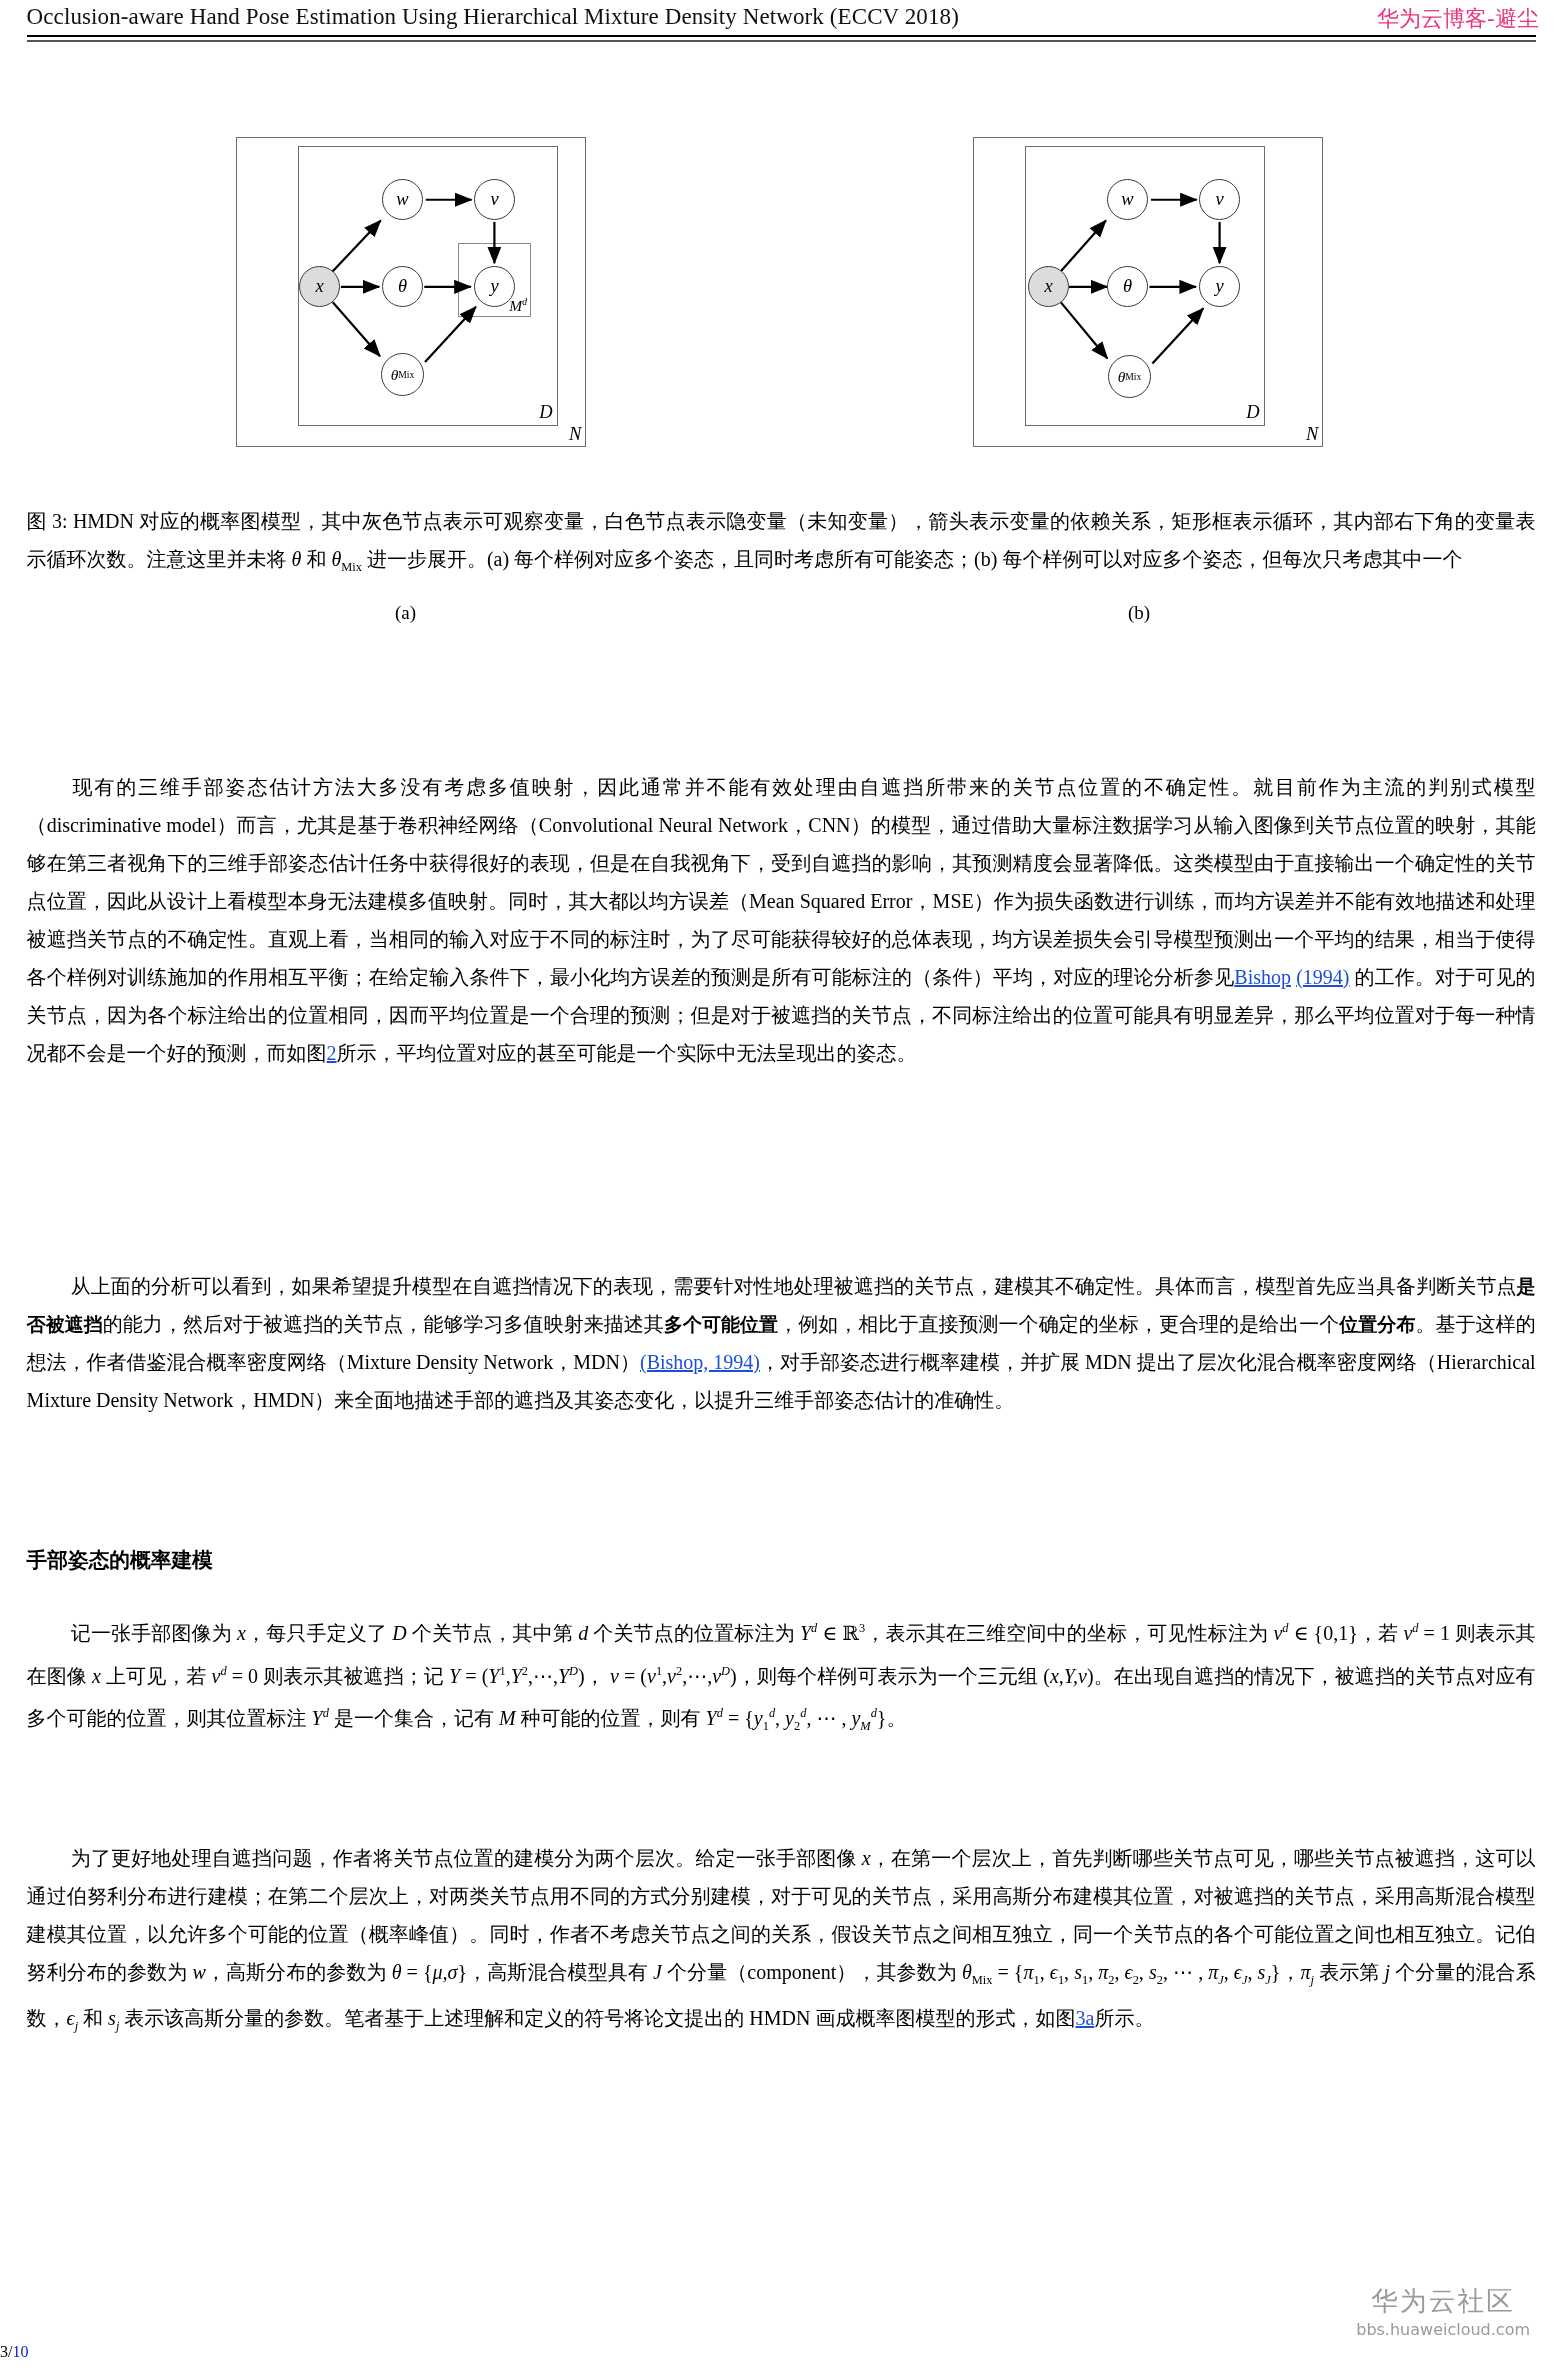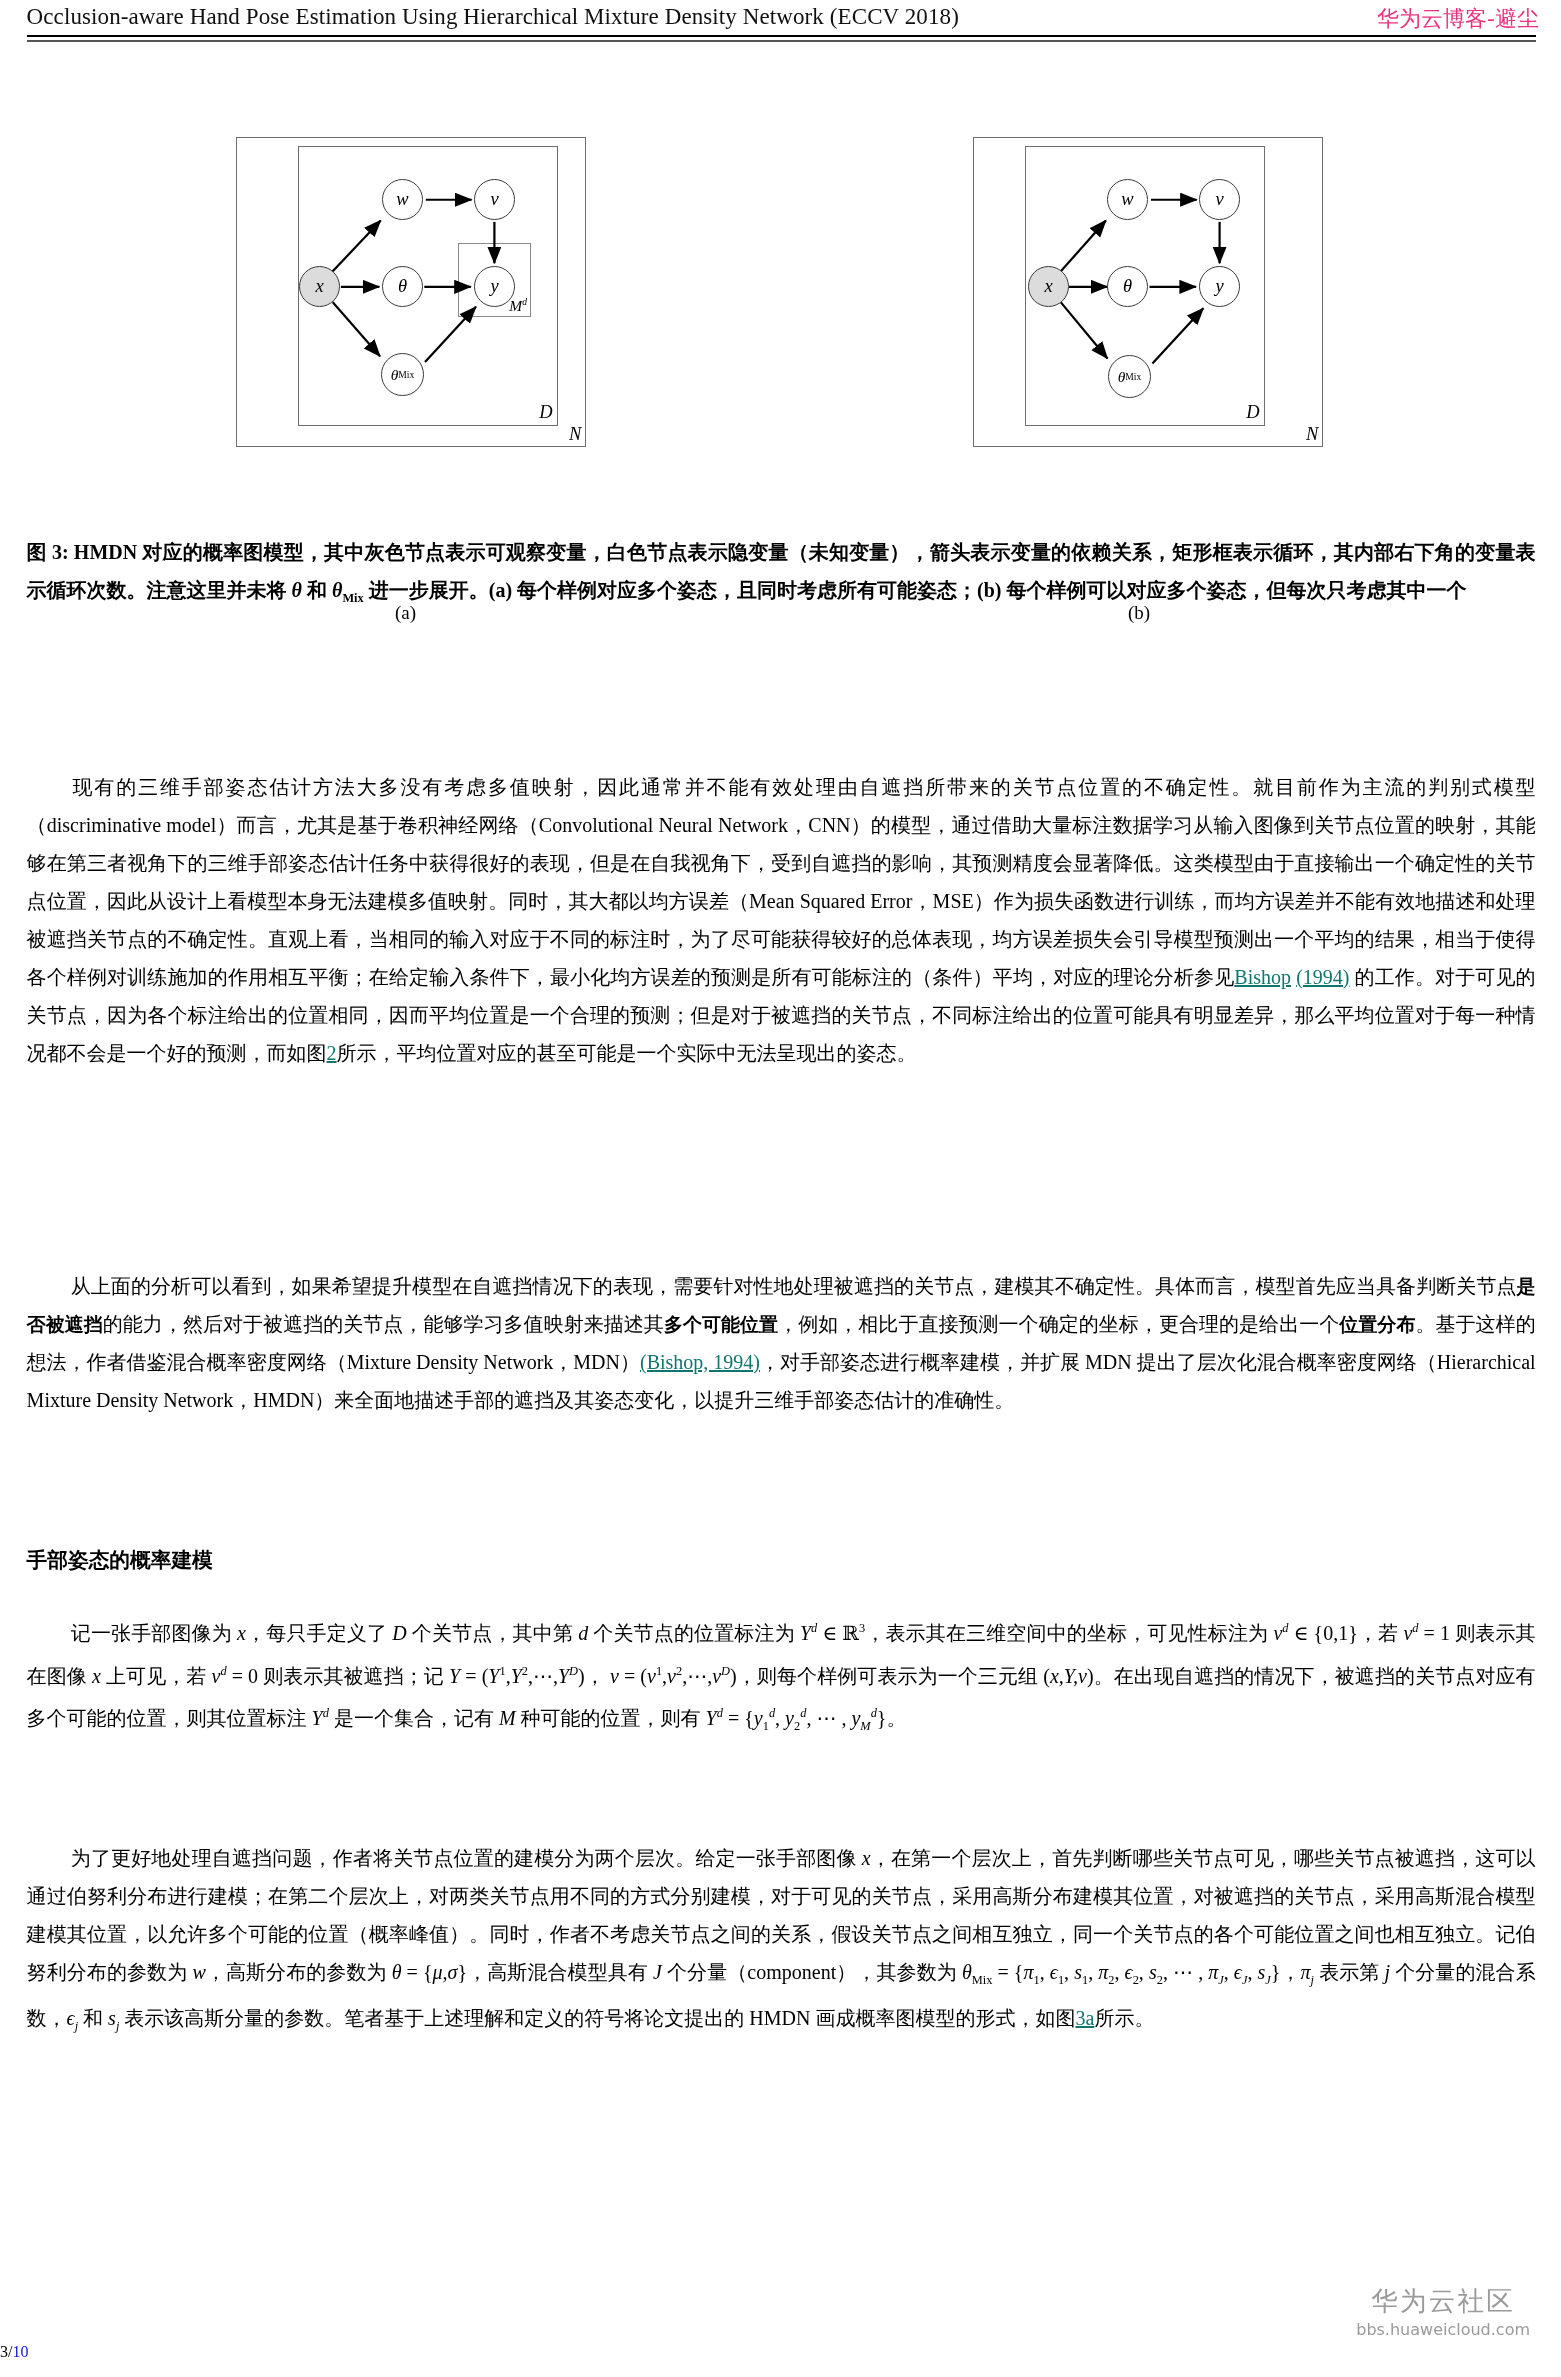--- a/index.html
+++ b/index.html
@@ -138,21 +138,21 @@
     text-justify: inter-character;
   }
   .section-head {
     font-weight: bold;
     font-family: "DejaVu Sans", "Liberation Sans", sans-serif;
     font-size: 20.7px;
   }
   .para .indent { display: inline-block; width: 44px; }
   .lat { font-family: "Liberation Serif", serif; }
   .mi  { font-family: "Liberation Serif", serif; font-style: italic; }
-  .lnk { color: #0f766e; }
+  .lnk { color: #1d4ed8; }
   .bd  { font-weight: bold; font-family: "DejaVu Sans","Liberation Sans",sans-serif; font-size: 19px;}
   sup { font-size: 0.62em; }
   sub { font-size: 0.62em; }
 
   
   .footer-watermark {
     position: absolute;
     right: 31px; bottom: 38px;
     text-align: center;
     color: #9a9a9a;
@@ -258,21 +258,21 @@
     <div class="node n-mix" style="left:135px; top:218px;">
         <span>θ</span>
         <sub style="font-style:normal">Mix</sub>
       </div>
   </div>
 
   <div class="fig-sublabel" style="left:395px;">(a)</div>
   <div class="fig-sublabel" style="left:1128px;">(b)</div>
 </div>
 
-<div class="caption" style="top:533px;font-weight:bold;">图 3: <span class="lat">HMDN</span> 对应的概率图模型，其中灰色节点表示可观察变量，白色节点表示隐变量（未知变量），箭头表示变量的依赖关系，矩形框表示循环，其内部右下角的变量表示循环次数。注意这里并未将 <span class="mi">θ</span> 和 <span class="mi">θ</span><sub>Mix</sub> 进一步展开。(a) 每个样例对应多个姿态，且同时考虑所有可能姿态；(b) 每个样例可以对应多个姿态，但每次只考虑其中一个</div>
+<div class="caption" style="top:502px;">图 3: <span class="lat">HMDN</span> 对应的概率图模型，其中灰色节点表示可观察变量，白色节点表示隐变量（未知变量），箭头表示变量的依赖关系，矩形框表示循环，其内部右下角的变量表示循环次数。注意这里并未将 <span class="mi">θ</span> 和 <span class="mi">θ</span><sub>Mix</sub> 进一步展开。(a) 每个样例对应多个姿态，且同时考虑所有可能姿态；(b) 每个样例可以对应多个姿态，但每次只考虑其中一个</div>
 
 <div class="para" style="top:768px;"><span class="indent"></span>现有的三维手部姿态估计方法大多没有考虑多值映射，因此通常并不能有效处理由自遮挡所带来的关节点位置的不确定性。就目前作为主流的判别式模型（<span class="lat">discriminative model</span>）而言，尤其是基于卷积神经网络（<span class="lat">Convolutional Neural Network</span>，<span class="lat">CNN</span>）的模型，通过借助大量标注数据学习从输入图像到关节点位置的映射，其能够在第三者视角下的三维手部姿态估计任务中获得很好的表现，但是在自我视角下，受到自遮挡的影响，其预测精度会显著降低。这类模型由于直接输出一个确定性的关节点位置，因此从设计上看模型本身无法建模多值映射。同时，其大都以均方误差（<span class="lat">Mean Squared Error</span>，<span class="lat">MSE</span>）作为损失函数进行训练，而均方误差并不能有效地描述和处理被遮挡关节点的不确定性。直观上看，当相同的输入对应于不同的标注时，为了尽可能获得较好的总体表现，均方误差损失会引导模型预测出一个平均的结果，相当于使得各个样例对训练施加的作用相互平衡；在给定输入条件下，最小化均方误差的预测是所有可能标注的（条件）平均，对应的理论分析参见<a class="lnk" href="#">Bishop</a> <a class="lnk" href="#">(1994)</a> 的工作。对于可见的关节点，因为各个标注给出的位置相同，因而平均位置是一个合理的预测；但是对于被遮挡的关节点，不同标注给出的位置可能具有明显差异，那么平均位置对于每一种情况都不会是一个好的预测，而如图<a class="lnk" href="#">2</a>所示，平均位置对应的甚至可能是一个实际中无法呈现出的姿态。</div>
 
 <div class="para" style="top:1267px;"><span class="indent"></span>从上面的分析可以看到，如果希望提升模型在自遮挡情况下的表现，需要针对性地处理被遮挡的关节点，建模其不确定性。具体而言，模型首先应当具备判断关节点<span class="bd">是否被遮挡</span>的能力，然后对于被遮挡的关节点，能够学习多值映射来描述其<span class="bd">多个可能位置</span>，例如，相比于直接预测一个确定的坐标，更合理的是给出一个<span class="bd">位置分布</span>。基于这样的想法，作者借鉴混合概率密度网络（<span class="lat">Mixture Density Network</span>，<span class="lat">MDN</span>）<a class="lnk" href="#">(Bishop, 1994)</a>，对手部姿态进行概率建模，并扩展 <span class="lat">MDN</span> 提出了层次化混合概率密度网络（<span class="lat">Hierarchical Mixture Density Network</span>，<span class="lat">HMDN</span>）来全面地描述手部的遮挡及其姿态变化，以提升三维手部姿态估计的准确性。</div>
 
 <div class="section-head" style="top:1541px;">手部姿态的概率建模</div>
 
 <div class="para" style="top:1609px;"><span class="indent"></span>记一张手部图像为 <span class="mi">x</span>，每只手定义了 <span class="mi">D</span> 个关节点，其中第 <span class="mi">d</span> 个关节点的位置标注为 <span class="mi">Y</span><sup class="mi">d</sup> ∈ ℝ<sup>3</sup>，表示其在三维空间中的坐标，可见性标注为 <span class="mi">v</span><sup class="mi">d</sup> ∈ {0,1}，若 <span class="mi">v</span><sup class="mi">d</sup> = 1 则表示其在图像 <span class="mi">x</span> 上可见，若 <span class="mi">v</span><sup class="mi">d</sup> = 0 则表示其被遮挡；记 <span class="mi">Y</span> = (<span class="mi">Y</span><sup>1</sup>,<span class="mi">Y</span><sup>2</sup>,⋯,<span class="mi">Y</span><sup class="mi">D</sup>)， <span class="mi">v</span> = (<span class="mi">v</span><sup>1</sup>,<span class="mi">v</span><sup>2</sup>,⋯,<span class="mi">v</span><sup class="mi">D</sup>)，则每个样例可表示为一个三元组 (<span class="mi">x,Y,v</span>)。在出现自遮挡的情况下，被遮挡的关节点对应有多个可能的位置，则其位置标注 <span class="mi">Y</span><sup class="mi">d</sup> 是一个集合，记有 <span class="mi">M</span> 种可能的位置，则有 <span class="mi">Y</span><sup class="mi">d</sup> = {<span class="mi">y</span><sub>1</sub><sup class="mi">d</sup>, <span class="mi">y</span><sub>2</sub><sup class="mi">d</sup>, ⋯ , <span class="mi">y</span><sub class="mi">M</sub><sup class="mi">d</sup>}。</div>
 
 <div class="para" style="top:1839px;"><span class="indent"></span>为了更好地处理自遮挡问题，作者将关节点位置的建模分为两个层次。给定一张手部图像 <span class="mi">x</span>，在第一个层次上，首先判断哪些关节点可见，哪些关节点被遮挡，这可以通过伯努利分布进行建模；在第二个层次上，对两类关节点用不同的方式分别建模，对于可见的关节点，采用高斯分布建模其位置，对被遮挡的关节点，采用高斯混合模型建模其位置，以允许多个可能的位置（概率峰值）。同时，作者不考虑关节点之间的关系，假设关节点之间相互独立，同一个关节点的各个可能位置之间也相互独立。记伯努利分布的参数为 <span class="mi">w</span>，高斯分布的参数为 <span class="mi">θ</span> = {<span class="mi">μ,σ</span>}，高斯混合模型具有 <span class="mi">J</span> 个分量（<span class="lat">component</span>），其参数为 <span class="mi">θ</span><sub>Mix</sub> = {<span class="mi">π</span><sub>1</sub>, <span class="mi">ϵ</span><sub>1</sub>, <span class="mi">s</span><sub>1</sub>, <span class="mi">π</span><sub>2</sub>, <span class="mi">ϵ</span><sub>2</sub>, <span class="mi">s</span><sub>2</sub>, ⋯ , <span class="mi">π</span><sub class="mi">J</sub>, <span class="mi">ϵ</span><sub class="mi">J</sub>, <span class="mi">s</span><sub class="mi">J</sub>}，<span class="mi">π</span><sub class="mi">j</sub> 表示第 <span class="mi">j</span> 个分量的混合系数，<span class="mi">ϵ</span><sub class="mi">j</sub> 和 <span class="mi">s</span><sub class="mi">j</sub> 表示该高斯分量的参数。笔者基于上述理解和定义的符号将论文提出的 <span class="lat">HMDN</span> 画成概率图模型的形式，如图<a class="lnk" href="#">3a</a>所示。</div>

